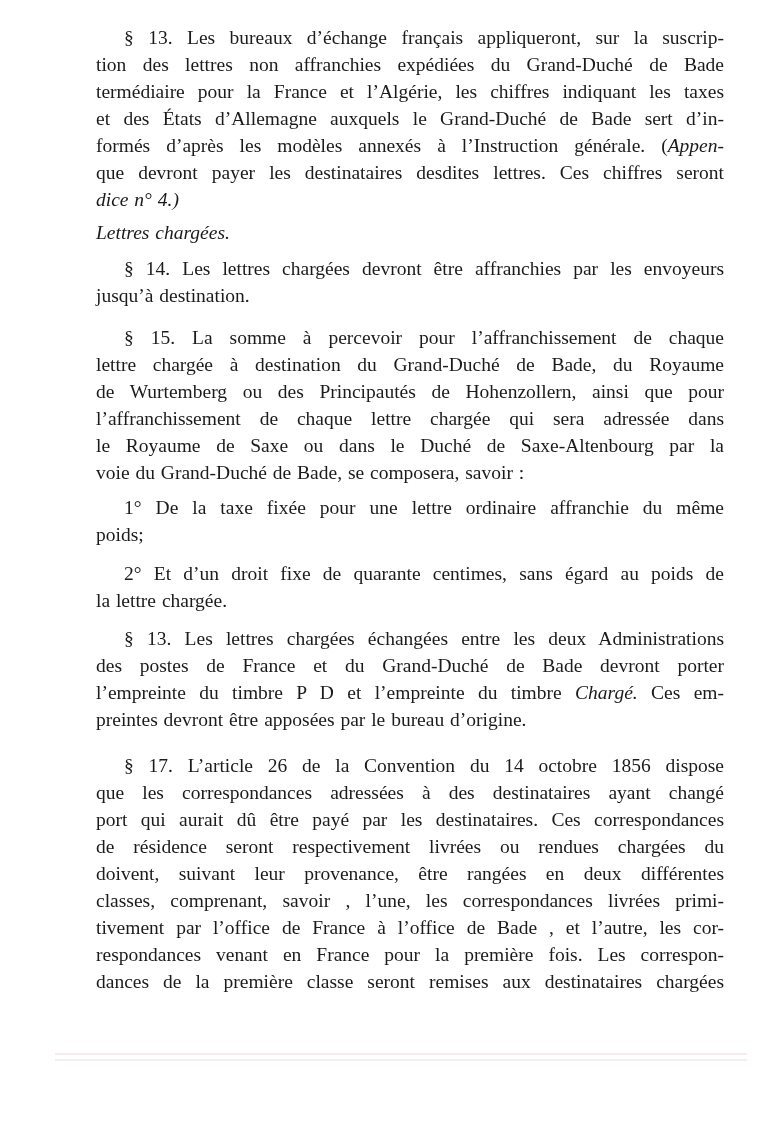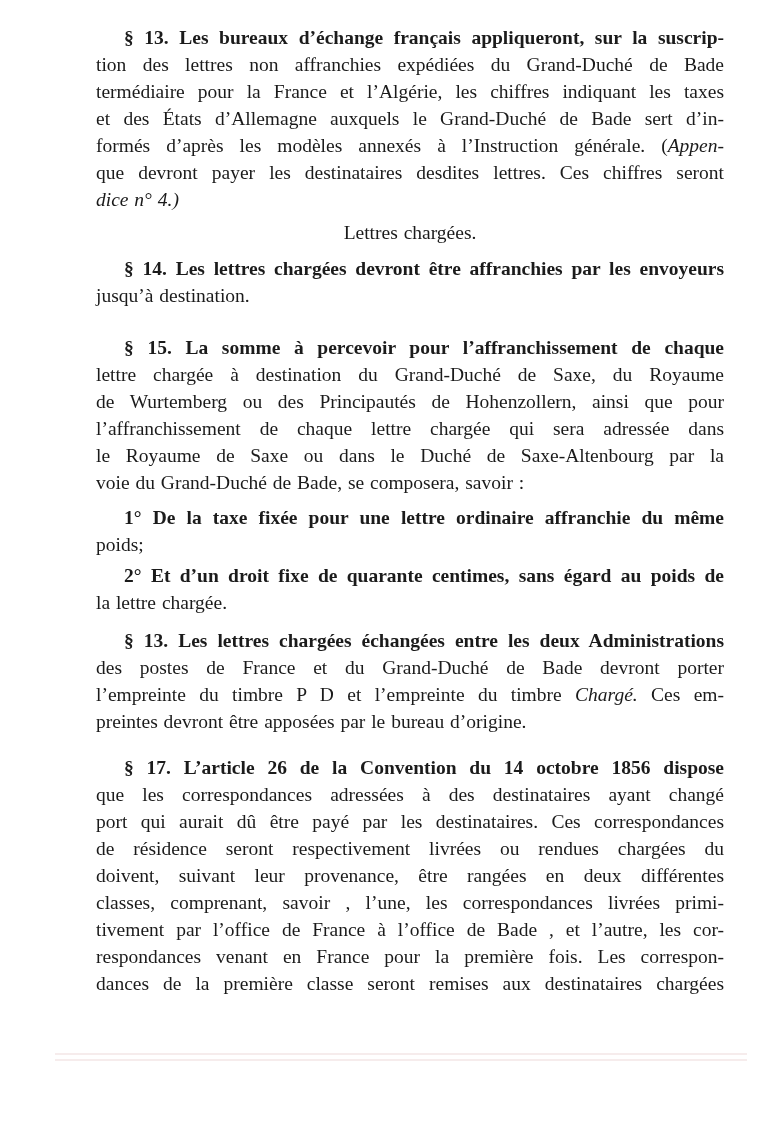--- a/index.html
+++ b/index.html
@@ -24,30 +24,30 @@
   .para { margin: 0; padding: 0; }
   .line {
     text-align: justify;
     text-align-last: justify;
     -moz-text-align-last: justify;
   }
   .line.last {
     text-align-last: left;
     -moz-text-align-last: left;
   }
-  .ind { text-indent: 28px; font-weight: bold; }
+  .ind { text-indent: 28px; }
   .it { font-style: italic; }
   .heading-center {
-    text-align: center;
+    font-style: italic;
   }
   .m-h1   { margin-top: 6px;  }
   .m-s14  { margin-top: 9px;  }
-  .m-s15  { margin-top: 25px; }
+  .m-s15  { margin-top: 15px; }
   .m-i1   { margin-top: 8px;  }
-  .m-i2   { margin-top: 4px;    }
+  .m-i2   { margin-top: 12px;    }
   .m-s16  { margin-top: 11px; }
   .m-h2   { margin-top: 33px; }
   .m-s17  { margin-top: 19px; }
   .scan-artifact {
     position: absolute;
     left: 55px;
     width: 692px;
     height: 2px;
     background: #f6ecec;
   }
@@ -72,21 +72,21 @@
 
     <div class="heading-center m-h1">Lettres chargées.</div>
 
     <div class="para m-s14">
       <div class="line ind">§ 14. Les lettres chargées devront être affranchies par les envoyeurs</div>
       <div class="line last">jusqu’à destination.</div>
     </div>
 
     <div class="para m-s15">
       <div class="line ind">§ 15. La somme à percevoir pour l’affranchissement de chaque</div>
-      <div class="line">lettre chargée à destination du Grand-Duché de Saxe, du Royaume</div>
+      <div class="line">lettre chargée à destination du Grand-Duché de Bade, du Royaume</div>
       <div class="line">de Wurtemberg ou des Principautés de Hohenzollern, ainsi que pour</div>
       <div class="line">l’affranchissement de chaque lettre chargée qui sera adressée dans</div>
       <div class="line">le Royaume de Saxe ou dans le Duché de Saxe-Altenbourg par la</div>
       <div class="line last">voie du Grand-Duché de Bade, se composera, savoir :</div>
     </div>
 
     <div class="para m-i1">
       <div class="line ind">1° De la taxe fixée pour une lettre ordinaire affranchie du même</div>
       <div class="line last">poids;</div>
     </div>

